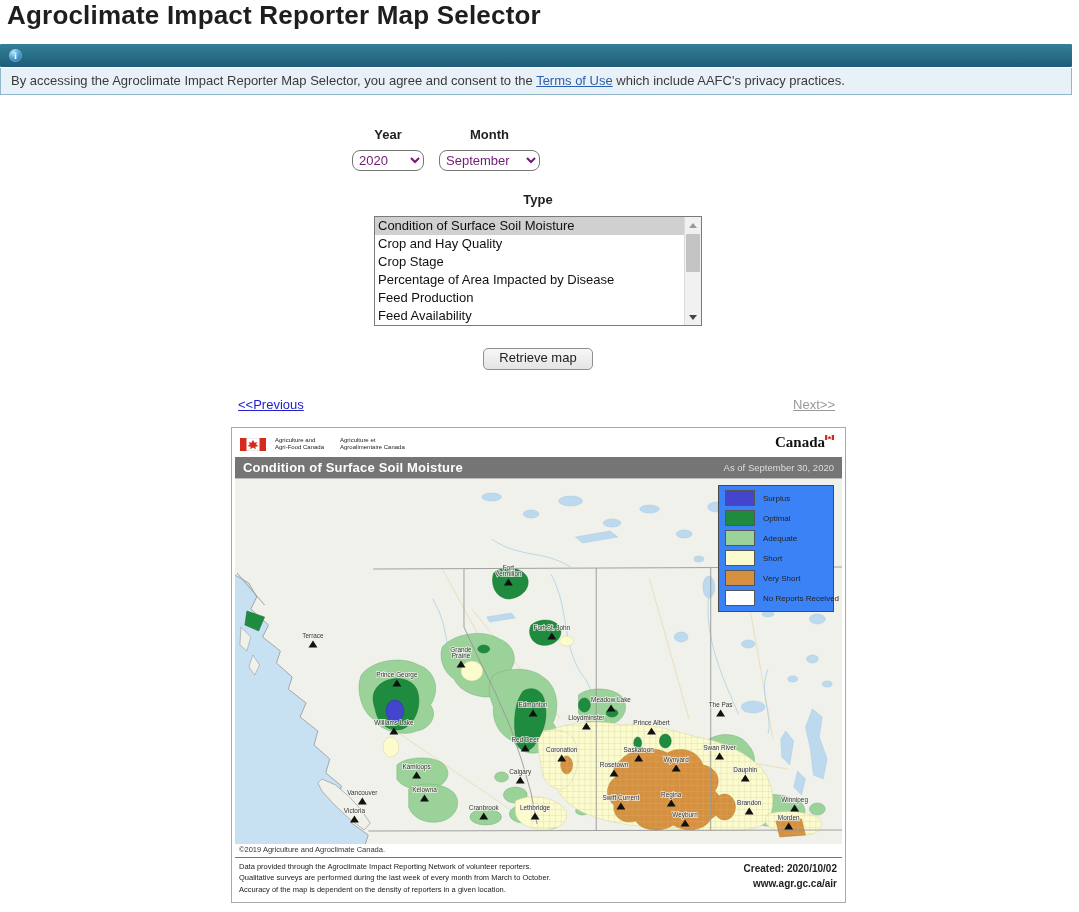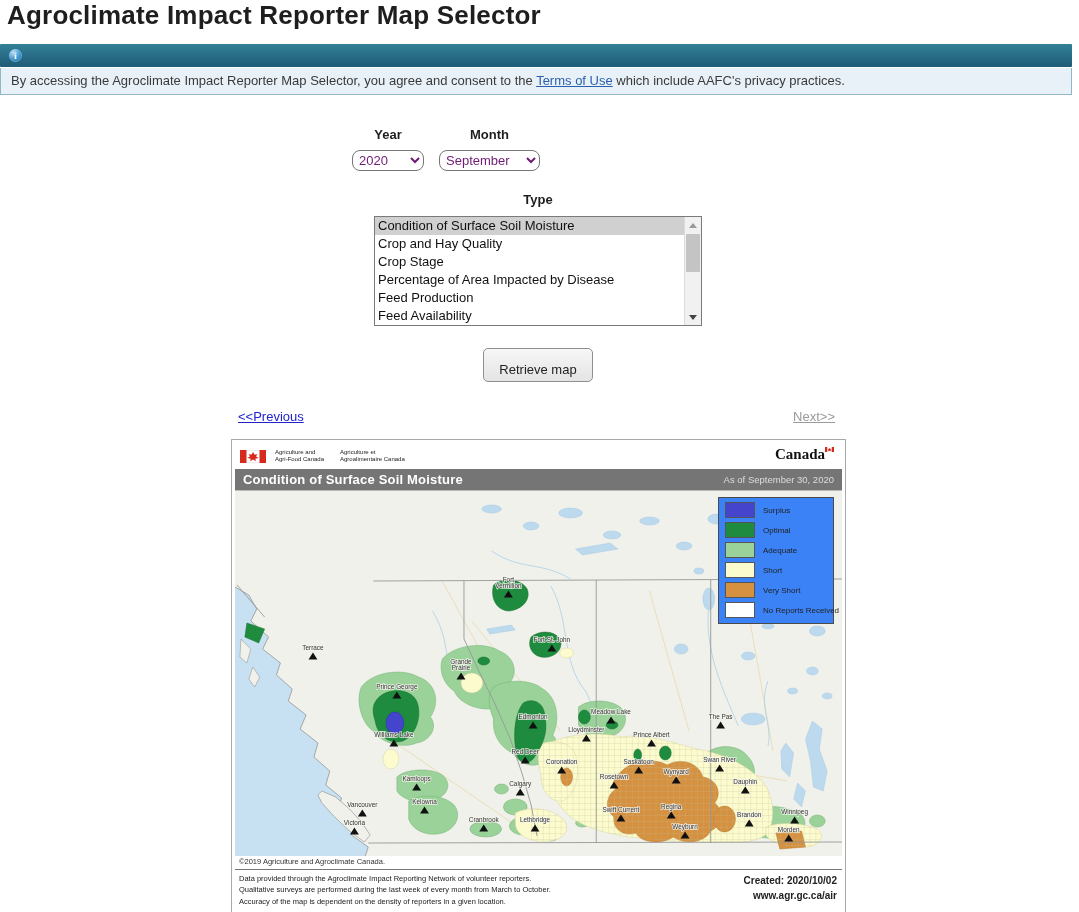--- a/index.html
+++ b/index.html
@@ -25,21 +25,21 @@
   .listbox .opt { font-size:13px; line-height:18px; padding:0 3px; white-space:nowrap; color:#111; cursor:default; }
   .listbox .opt.sel { background:#d0d0d0; }
   .lb-scrollbar { position:absolute; top:0; right:0; bottom:0; width:17px; background:#f1f1f1; border-left:1px solid #dcdcdc; }
   .lb-arrow { position:absolute; left:0; width:16px; height:16px; display:flex; align-items:center; justify-content:center; }
   .lb-arrow.up { top:0; } .lb-arrow.down { bottom:0; }
   .tri-up { width:0; height:0; border-left:4px solid transparent; border-right:4px solid transparent; border-bottom:5px solid #9a9a9a; }
   .tri-down { width:0; height:0; border-left:4px solid transparent; border-right:4px solid transparent; border-top:5px solid #444; }
   .lb-thumb { position:absolute; left:1px; top:17px; width:14px; height:38px; background:#c4c4c4; border-radius:1px; }
 
   .btn-row { margin-top:22px; }
-  .retrieve-btn { font-family:"Liberation Sans", sans-serif; font-size:13px; color:#222; background:linear-gradient(#f7f7f7,#e4e4e4); border:1px solid #8f8f8f; border-radius:5px; padding:13px 15px 4px 15px; cursor:pointer; }
+  .retrieve-btn { font-family:"Liberation Sans", sans-serif; font-size:13px; color:#222; background:linear-gradient(#f7f7f7,#e4e4e4); border:1px solid #8f8f8f; border-radius:5px; padding:1px 15px 4px 15px; cursor:pointer; }
 
   .nav-row { width:615px; margin:27px 0 0 231px; display:flex; justify-content:space-between; padding:0 11px 0 7px; font-size:13px; }
   .nav-prev { color:#2222cc; text-decoration:underline; cursor:pointer; }
   .nav-next { color:#9a9a9a; text-decoration:underline; }
 
   .map-figure { width:615px; margin:15px 0 20px 231px; border:1px solid #a9a9a9; background:#fff; padding:3px 3px 0 3px; }
   .map-gov-header { height:26px; display:flex; align-items:center; position:relative; padding:0 6px 0 5px; }
   .dept-flag { margin-right:9px; }
   .dept-text { font-size:6px; line-height:7px; color:#222; margin-right:16px; white-space:pre-line; }
   .wordmark { position:absolute; right:8px; top:3px; font-family:"Liberation Serif", serif; font-weight:bold; font-size:15px; color:#111; padding-right:9px; }

